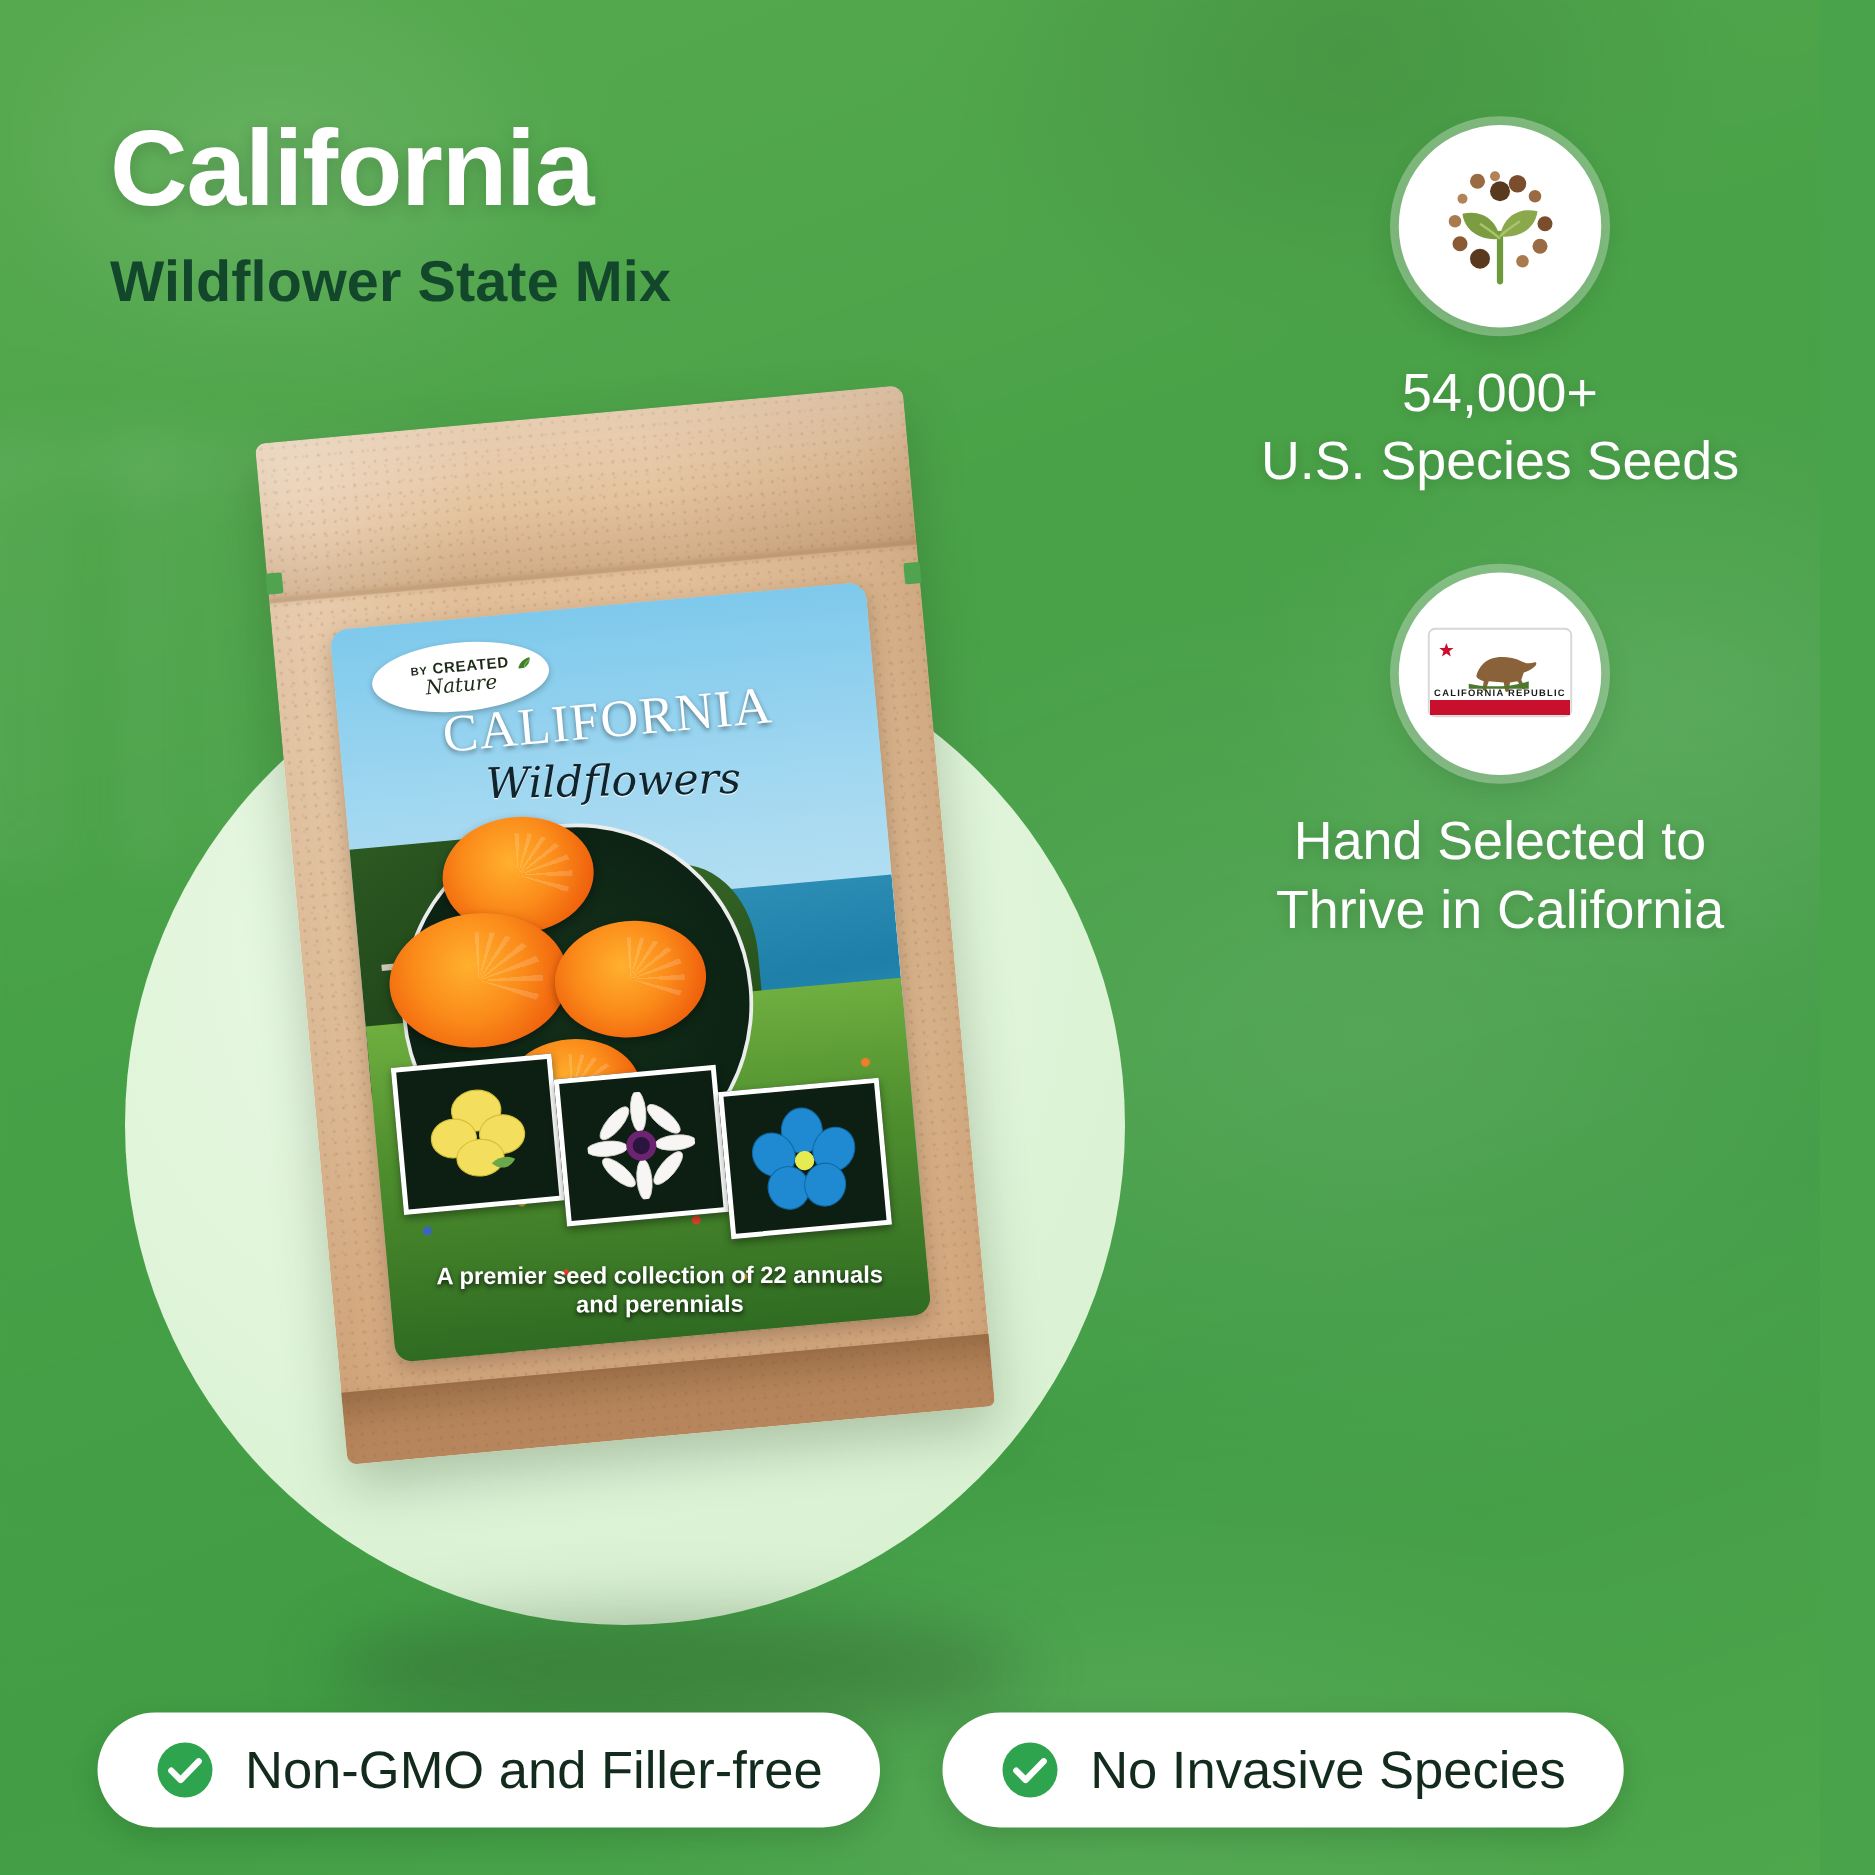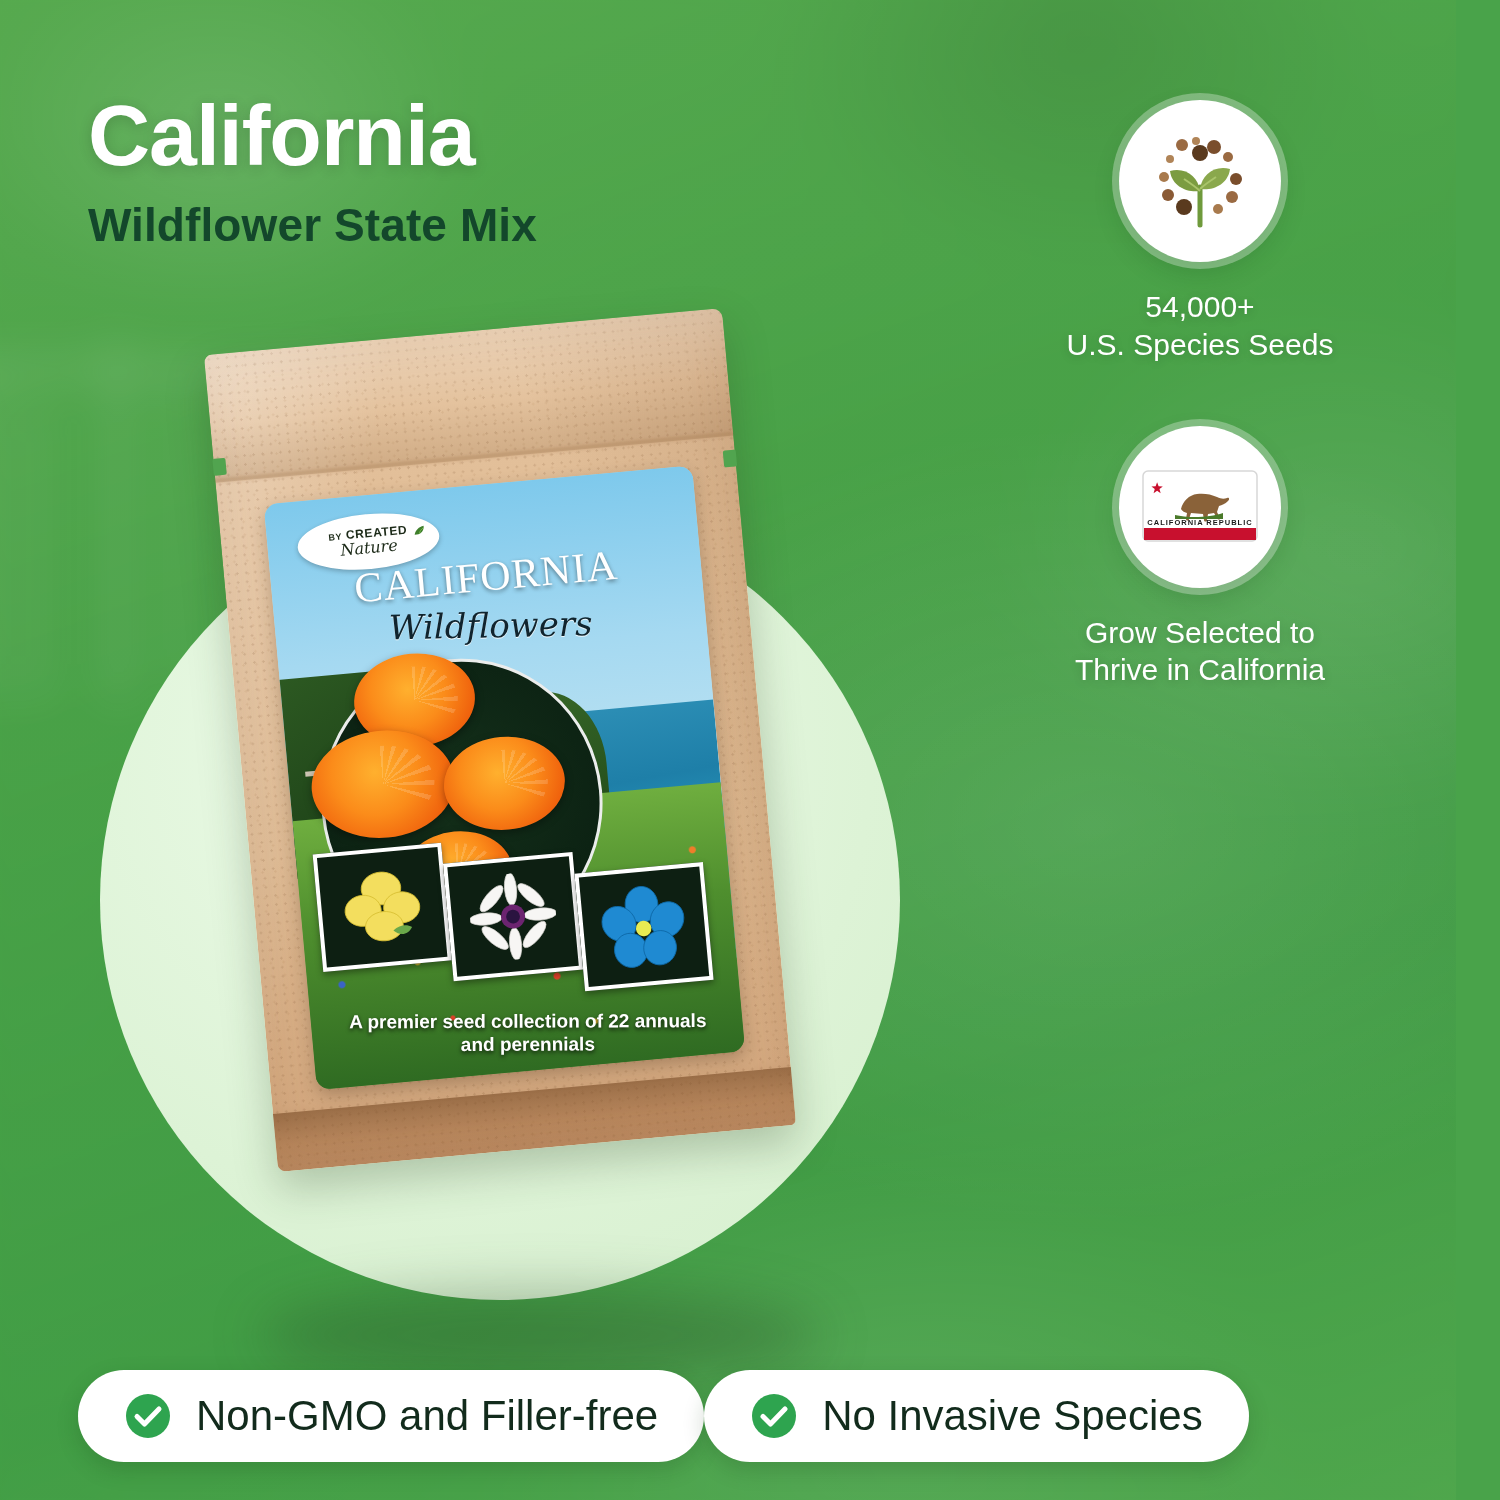--- a/index.html
+++ b/index.html
@@ -214,26 +214,26 @@
 
   
   .features{position:absolute;left:930px;top:100px;width:540px;}
   .feature{margin-bottom:62px;text-align:center;}
   .icon-circle{
     width:162px;height:162px;border-radius:50%;background:#ffffff;
     margin:0 auto 26px;display:flex;align-items:center;justify-content:center;
     box-shadow:0 0 0 7px rgba(255,255,255,.30), 0 10px 26px rgba(20,60,20,.20);
   }
   .feature-text{
-    color:#ffffff;font-size:30px;line-height:1.26;font-weight:400;
+    color:#ffffff;font-size:43px;line-height:1.26;font-weight:400;
     text-shadow:0 2px 10px rgba(0,0,0,.18);
   }
 
   
-  .pills{position:absolute;left:78px;right:60px;bottom:38px;display:flex;}
+  .pills{position:absolute;left:78px;right:60px;bottom:38px;display:flex;gap:50px;}
   .pill{
     height:92px;border-radius:46px;background:#ffffff;
     display:flex;align-items:center;gap:24px;padding:0 46px;
     box-shadow:0 8px 22px rgba(20,60,20,.20);
   }
   .pill.p-a{flex:0 0 auto;}
   .pill-text{font-size:42px;color:#122b1c;white-space:nowrap;}
   .check{width:48px;height:48px;flex:0 0 48px;}
 </style>
 </head>
@@ -386,21 +386,21 @@
           <rect x="2" y="6" width="114" height="70" rx="5" fill="#ffffff" stroke="#d7d7d7" stroke-width="1.5"></rect>
           <path d="M16 18l2.4 6.4 6.8.2-5.4 4.2 1.9 6.6-5.7-3.9-5.7 3.9 1.9-6.6-5.4-4.2 6.8-.2z" fill="#c8102e" transform="scale(.62) translate(10 10)"></path>
           <g fill="#8a6239">
             <path d="M40 44c2-8 8-14 16-15 6-1 14 0 20 3 4 2 7 2 10 1 2-1 3 1 1 3-3 3-6 4-9 5l-2 6 3 6c.5 2-2 2-3 0l-3-5-6 1-1 6c0 2-3 2-3 0l-1-6-12-1-2 6c0 2-3 2-3 0l1-6c-3-1-5-2-6-4z"></path>
           </g>
           <path d="M34 50c12 3 34 3 48-2v6H34z" fill="#4a7a2a"></path>
           <text x="59" y="60" font-family="'Liberation Sans', sans-serif" font-size="7.5" font-weight="700" letter-spacing="1" text-anchor="middle" fill="#1a1a1a">CALIFORNIA REPUBLIC</text>
           <rect x="3" y="63" width="112" height="12" fill="#c8102e"></rect>
         </svg>
       </div>
-      <div class="feature-text">Grow Selected to</div>
+      <div class="feature-text">Hand Selected to</div>
       <div class="feature-text">Thrive in California</div>
     </div>
 
 
   </div>
 
   <div class="pills">
     <div class="pill p-a">
       <svg class="check" viewBox="0 0 48 48">
         <circle cx="24" cy="24" r="22" fill="#2ea44f"></circle>

